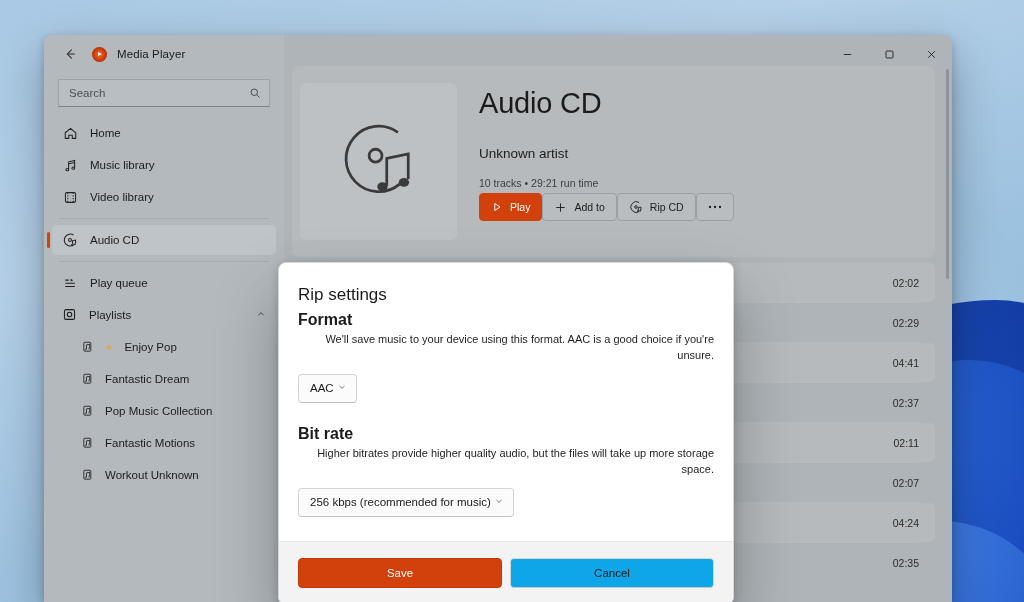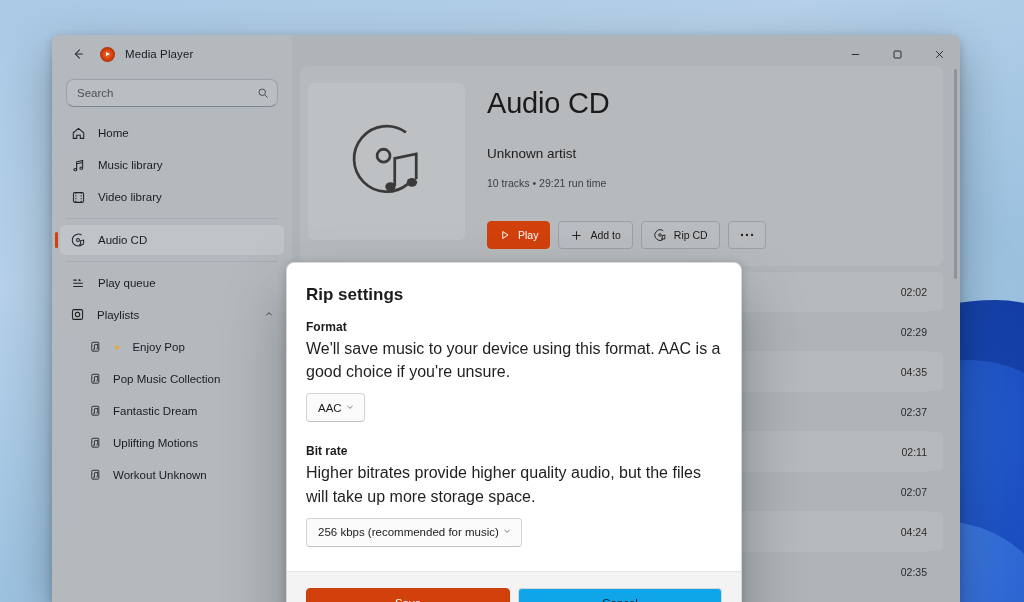--- a/index.html
+++ b/index.html
@@ -36,21 +36,21 @@
     opacity: .85;
   }
   .bloom-4 {
     right: -10px; top: 180px; width: 300px; height: 230px;
     background: radial-gradient(ellipse at 50% 80%, rgba(170,205,235,.9) 0%, rgba(190,217,240,0) 75%);
     border-radius: 50%;
   }
 
   
   #window {
-    position: absolute; left: 52px; top: 35px;
+    position: absolute; left: 44px; top: 35px;
     width: 908px; height: 567px;
     background: #b7bcc0;
     border-top-left-radius: 8px; border-top-right-radius: 8px;
     box-shadow: 0 18px 48px rgba(0,0,0,.30), 0 3px 10px rgba(0,0,0,.20);
     overflow: hidden;
     display: flex; flex-direction: column;
   }
   #win-body { display: flex; flex: 1; min-height: 0; position: relative; }
 
   
@@ -79,21 +79,21 @@
     border-top: 2.6px solid transparent;
     border-bottom: 2.6px solid transparent;
     margin-left: 1px;
   }
   .apptitle { font-size: 11.5px; color: #202020; letter-spacing: .1px; }
 
   .searchwrap { padding: 6px 14px 10px 14px; }
   .searchbox {
     height: 28px; background: #b9bec2; border: 1px solid #9ba1a6;
     border-bottom-color:#7e858a;
-    border-radius: 8px; display: flex; align-items: center;
+    border-radius: 0; display: flex; align-items: center;
     padding: 0 8px 0 10px; gap: 0; cursor: text;
   }
   .searchbox input {
     flex: 1; border: none; background: transparent; outline: none;
     font-family: inherit; font-size: 11.5px; color: #1f1f1f;
   }
   .searchbox input::placeholder { color: #4b5155; }
   .searchicon { color:#3a4044; display:flex; }
 
   .navlist { display: flex; flex-direction: column; text-align: center; }
@@ -151,21 +151,21 @@
   .albumart {
     width: 157px; height: 157px; flex: 0 0 157px;
     background: #bdc1c4; border-radius: 6px;
     display: flex; align-items: center; justify-content: center;
     color: #3a3a3a;
   }
   .heroinfo { display: flex; flex-direction: column; padding-top: 4px; min-width:0;}
   .hero-title { font-size: 29px; font-weight: 400; color: #1b1b1b; letter-spacing: -.2px; line-height: 1.15;}
   .hero-artist { font-size: 13.5px; color: #1d1d1d; margin-top: 26px; }
   .hero-meta { font-size: 10.5px; color: #3c4145; margin-top: 16px; }
-  .hero-actions { display: flex; gap: 8px; margin-top: 32px; flex-wrap: wrap;}
+  .hero-actions { display: flex; margin-top: 4px; flex-wrap: wrap;}
   .btn {
     height: 28px; border-radius: 4px; border: 1px solid #9ba0a5;
     background: #b9bdc0; color: #1b1b1b; font-size: 10.5px;
     display: flex; align-items: center; gap: 7px;
     padding: 0 11px; cursor: pointer; font-family: inherit;
     white-space: nowrap;
   }
   .btn .ic { display:flex; align-items:center; justify-content:center; }
   .btn.primary {
     background: #d2400c; border-color: #d2400c; color: #fff;
@@ -199,23 +199,23 @@
   #dialog {
     position: absolute; left: 234px; top: 227px;
     width: 456px;
     background: #ffffff;
     border-radius: 8px;
     border: 1px solid #d8d8d8;
     box-shadow: 0 32px 64px rgba(0,0,0,.28), 0 2px 10px rgba(0,0,0,.18);
     overflow: hidden;
   }
   .dlg-body { padding: 22px 19px 24px 19px; }
-  .dlg-title { font-size: 17px; color: #1b1b1b; font-weight: 700; margin-bottom: 15px; }
-  .field-label { font-size: 12px; font-weight: bold; color: #1b1b1b; margin-bottom: 3px; }
-  .field-desc { font-size: 16px; color: #1f1f1f; line-height: 1.45; margin-bottom: 10px; }
+  .dlg-title { font-size: 17px; color: #1b1b1b; font-weight: 400; margin-bottom: 6px; }
+  .field-label { font-size: 16px; font-weight: bold; color: #1b1b1b; margin-bottom: 3px; }
+  .field-desc { font-size: 11px; color: #1f1f1f; line-height: 1.45; margin-bottom: 10px; text-align: right; }
   .combo {
     height: 29px; background: #fbfbfb; border: 1px solid #d4d4d4;
     border-bottom-color: #c2c2c2;
     border-radius: 4px; display: inline-flex; align-items: center;
     padding: 0 9px 0 11px; gap: 3px; cursor: pointer;
     font-size: 11.5px; color: #1b1b1b;
   }
   .combo .chev { font-size: 9px; color: #555; }
   .spacer-24 { height: 22px; }
   .dlg-footer {
@@ -357,46 +357,46 @@
 
           <div class="sub-item">
             <span class="ic">
               <svg width="14" height="14" viewBox="0 0 16 16" fill="none" stroke="currentColor" stroke-width="1.05">
                 <rect x="3.2" y="2.6" width="8" height="10.2" rx="1"></rect>
                 <path d="M6.2 10.8 V5.6 L9.9 4.9 V9.6"></path>
                 <ellipse cx="5.5" cy="10.9" rx=".85" ry=".7" fill="currentColor" stroke="none"></ellipse>
                 <ellipse cx="9.2" cy="10.1" rx=".85" ry=".7" fill="currentColor" stroke="none"></ellipse>
               </svg>
             </span>
-            <span>Pop Music Collection</span>
+            <span>Fantastic Dream</span>
           </div>
 
           <div class="sub-item">
             <span class="ic">
               <svg width="14" height="14" viewBox="0 0 16 16" fill="none" stroke="currentColor" stroke-width="1.05">
                 <rect x="3.2" y="2.6" width="8" height="10.2" rx="1"></rect>
                 <path d="M6.2 10.8 V5.6 L9.9 4.9 V9.6"></path>
                 <ellipse cx="5.5" cy="10.9" rx=".85" ry=".7" fill="currentColor" stroke="none"></ellipse>
                 <ellipse cx="9.2" cy="10.1" rx=".85" ry=".7" fill="currentColor" stroke="none"></ellipse>
               </svg>
             </span>
-            <span>Fantastic Dream</span>
+            <span>Pop Music Collection</span>
           </div>
 
 
           <div class="sub-item">
             <span class="ic">
               <svg width="14" height="14" viewBox="0 0 16 16" fill="none" stroke="currentColor" stroke-width="1.05">
                 <rect x="3.2" y="2.6" width="8" height="10.2" rx="1"></rect>
                 <path d="M6.2 10.8 V5.6 L9.9 4.9 V9.6"></path>
                 <ellipse cx="5.5" cy="10.9" rx=".85" ry=".7" fill="currentColor" stroke="none"></ellipse>
                 <ellipse cx="9.2" cy="10.1" rx=".85" ry=".7" fill="currentColor" stroke="none"></ellipse>
               </svg>
             </span>
-            <span>Uplifting Motions</span>
+            <span>Fantastic Motions</span>
           </div>
 
           <div class="sub-item">
             <span class="ic">
               <svg width="14" height="14" viewBox="0 0 16 16" fill="none" stroke="currentColor" stroke-width="1.05">
                 <rect x="3.2" y="2.6" width="8" height="10.2" rx="1"></rect>
                 <path d="M6.2 10.8 V5.6 L9.9 4.9 V9.6"></path>
                 <ellipse cx="5.5" cy="10.9" rx=".85" ry=".7" fill="currentColor" stroke="none"></ellipse>
                 <ellipse cx="9.2" cy="10.1" rx=".85" ry=".7" fill="currentColor" stroke="none"></ellipse>
               </svg>
@@ -505,21 +505,21 @@
             <div class="trackrow">
               <span class="num">2.</span>
               <span class="tname">Track 2</span>
               <span class="tdur">02:29</span>
             </div>
             <div class="rowdiv"></div>
 
             <div class="trackrow alt">
               <span class="num">3.</span>
               <span class="tname">Track 3</span>
-              <span class="tdur">04:35</span>
+              <span class="tdur">04:41</span>
             </div>
             <div class="rowdiv"></div>
 
             <div class="trackrow">
               <span class="num">4.</span>
               <span class="tname">Track 4</span>
               <span class="tdur">02:37</span>
             </div>
             <div class="rowdiv"></div>
 

